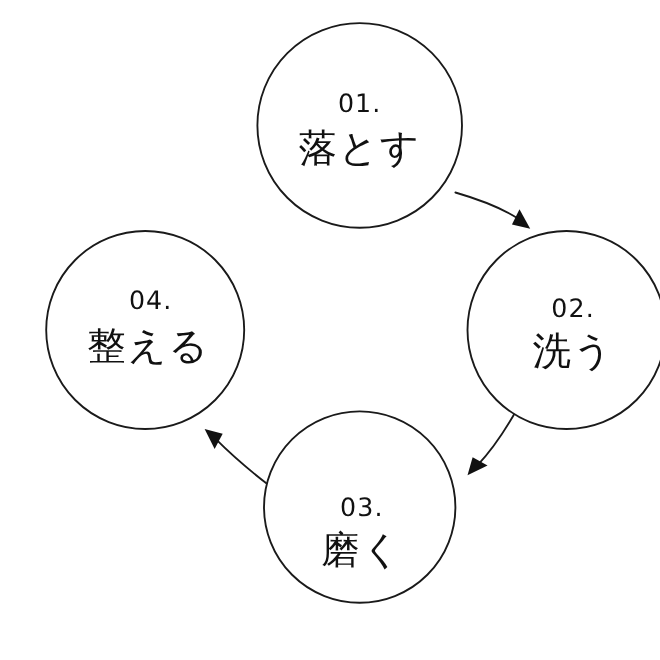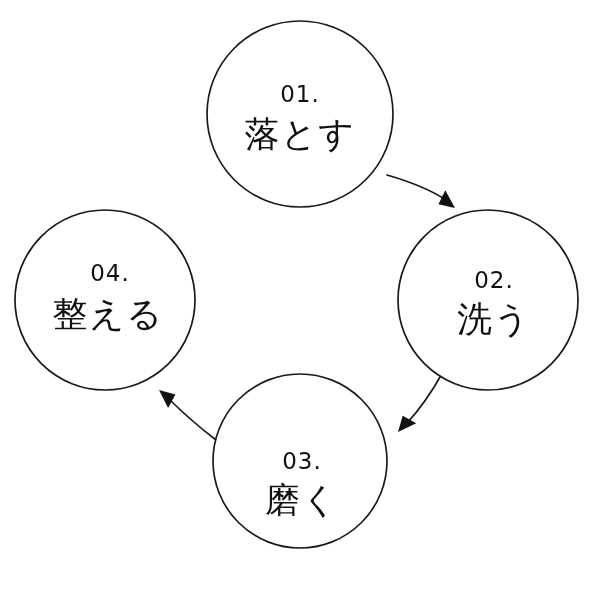--- a/index.html
+++ b/index.html
@@ -11,20 +11,21 @@
     width: 600px;
     height: 600px;
     font-family: "DejaVu Sans", "Liberation Sans", sans-serif;
     overflow: hidden;
   }
   #diagram-root {
     position: relative;
     width: 495px;
     height: 600px;
     background: #ffffff;
+    padding-left: 27px;
   }
   #diagram-svg {
     display: block;
     width: 600px;
     height: 600px;
   }
   .node-circle {
     fill: #ffffff;
     stroke: #1a1a1a;
     stroke-width: 1.7;

